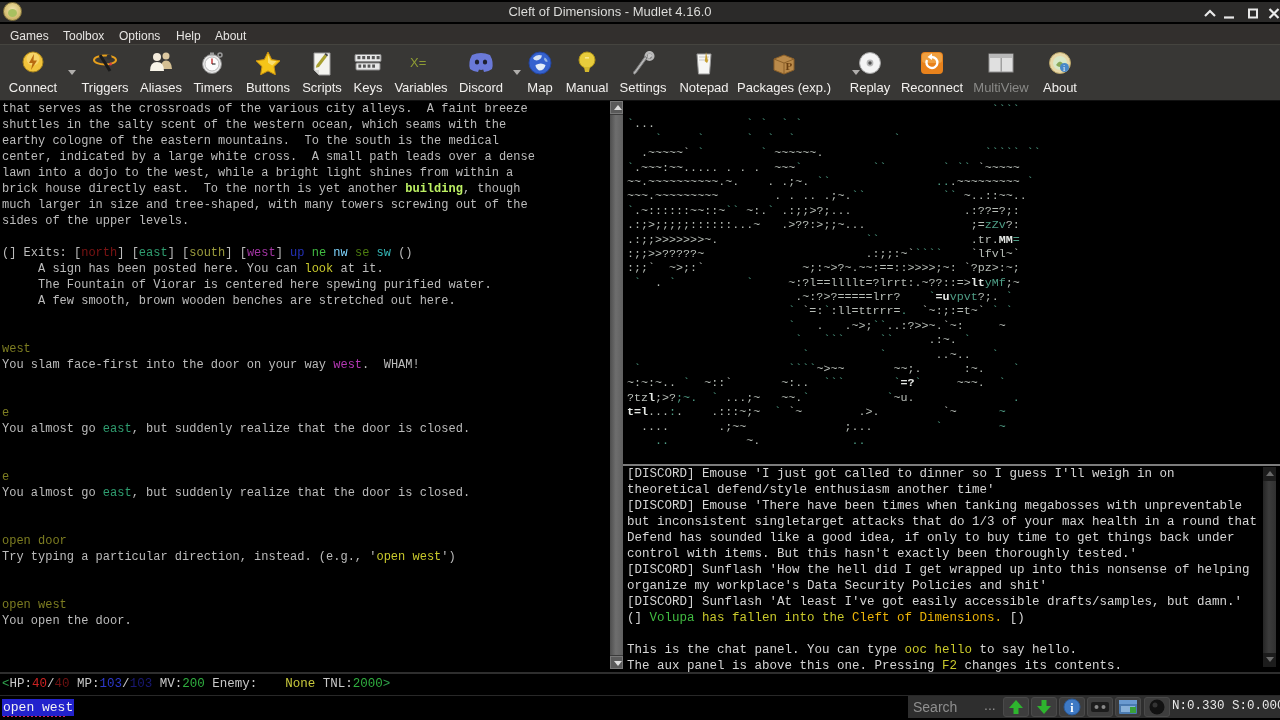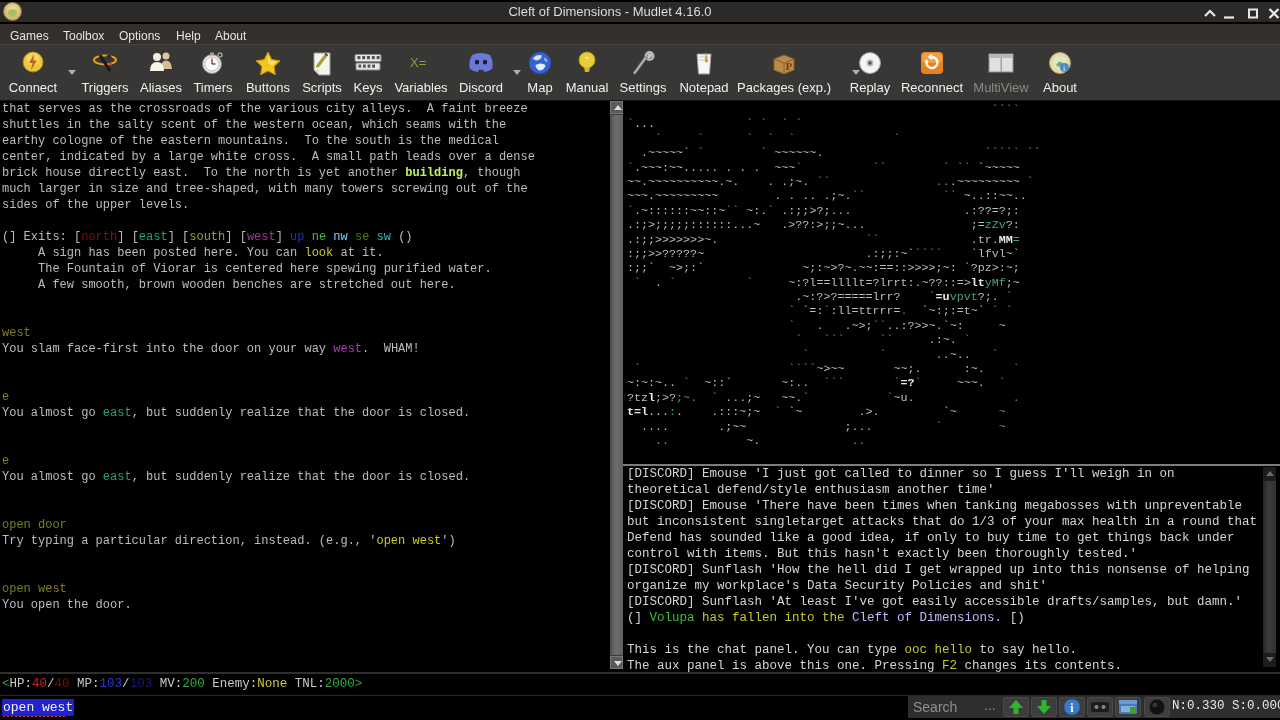--- a/index.html
+++ b/index.html
@@ -39,21 +39,21 @@
 .ol { color:#9d9d3e; }
 .mg { color:#a435a4; }
 .mg2 { color:#b438b4; }
 .bl { color:#2431b8; }
 .gr { color:#41bb41; }
 .py { color:#7dd3fc;text-align:right; }
 .rd { color:#4d7c0f; }
 .cy { color:#35b8b8; }
 .yl { color:#c9c92c; }
 .cm { color:#7d7d21; }
-.db { color:#c4b5fd;text-align:center; }
+.db { color:#eab308;text-align:center; }
 .t { color:#4f9e86; }
 .b { color:#e6e9e6; font-weight:bold; }
 
 #lscroll { position:absolute; left:610px; top:101px; width:13px; height:568px; background:#3a3a3a; }
 .sbtn { position:absolute; left:0; width:13px; height:13px; background:#5a5a5a; border:1px solid #787878; }
 .sarr { position:absolute; left:2.5px; width:0; height:0; border-left:4px solid transparent; border-right:4px solid transparent; }
 #lthumb { position:absolute; left:610px; top:115px; width:13px; height:540px;
   background:linear-gradient(90deg,#4e4e4e,#6e6e6e 45%,#606060); }
 #cscroll { position:absolute; left:1263px; top:467px; width:13px; height:200px; background:#1c1c1c; }
 #cthumb { position:absolute; left:1263px; top:481px; width:13px; height:172px;
@@ -61,21 +61,21 @@
 
 #sline1 { position:absolute; left:0; top:672px; width:1280px; height:2px; background:#2e2e2e; }
 #status { position:absolute; left:2px; top:676px; width:900px; font-family:"Liberation Mono", monospace;
   font-size:12.5px; line-height:16px; color:#c8c8c8; white-space:pre; }
 .g { color:#2fa14c; }
 .R { color:#cc2222; }
 .r2 { color:#6e1111; }
 .B { color:#2d39cc; }
 .b2 { color:#191975; }
 .G { color:#2fae3f; }
-.Y { color:#c8c83c; }
+.Y { color:#c8c83c;margin-left:28px; }
 #sline2 { position:absolute; left:0; top:695px; width:1280px; height:1px; background:#282828; }
 
 #inputsel { position:absolute; left:2px; top:699px; height:17px; background:#2222cc; color:#f2f2f2;
   font-family:"Liberation Mono", monospace; font-size:13px; line-height:17px; padding:0 1px; }
 #spell { position:absolute; left:3px; top:716px; width:64px; height:1px;
   background:repeating-linear-gradient(90deg,#cc2266 0 2px,transparent 2px 4px); }
 
 #searchbar { position:absolute; left:908px; top:696px; width:372px; height:22px; background:#2e2e2e; }
 #searchtxt { position:absolute; left:913px; top:699px; color:#8f8f8f; font-size:14px; }
 .qbtn { position:absolute; top:697px; width:26px; height:20px; background:#3d3d3d;
@@ -235,20 +235,21 @@
     </svg></div>
 <div class="tbl" style="left:1060px">About</div>
 <div class="tarr" style="left:68px"></div>
 <div class="tarr" style="left:513px"></div>
 <div class="tarr" style="left:852px"></div>
 <div id="leftpane">
     <div class="r">that serves as the crossroads of the various city alleys.  A faint breeze</div>
     <div class="r">shuttles in the salty scent of the western ocean, which seams with the</div>
     <div class="r">earthy cologne of the eastern mountains.  To the south is the medical</div>
     <div class="r">center, indicated by a large white cross.  A small path leads over a dense</div>
+    <div class="r">lawn into a dojo to the west, while a bright light shines from within a</div>
     <div class="r">brick house directly east.  To the north is yet another <i class="bw">building</i>, though</div>
     <div class="r">much larger in size and tree-shaped, with many towers screwing out of the</div>
     <div class="r">sides of the upper levels.</div>
     <div class="r">&nbsp;</div>
     <div class="r">(] Exits: [<i class="dr">north</i>] [<i class="sg">east</i>] [<i class="ol">south</i>] [<i class="mg">west</i>] <i class="bl">up</i> <i class="gr">ne</i> <i class="py">nw</i> <i class="rd">se</i> <i class="cy">sw</i> ()</div>
     <div class="r">     A sign has been posted here. You can <i class="yl">look</i> at it.</div>
     <div class="r">     The Fountain of Viorar is centered here spewing purified water.</div>
     <div class="r">     A few smooth, brown wooden benches are stretched out here.</div>
     <div class="r">&nbsp;</div>
     <div class="r">&nbsp;</div>

